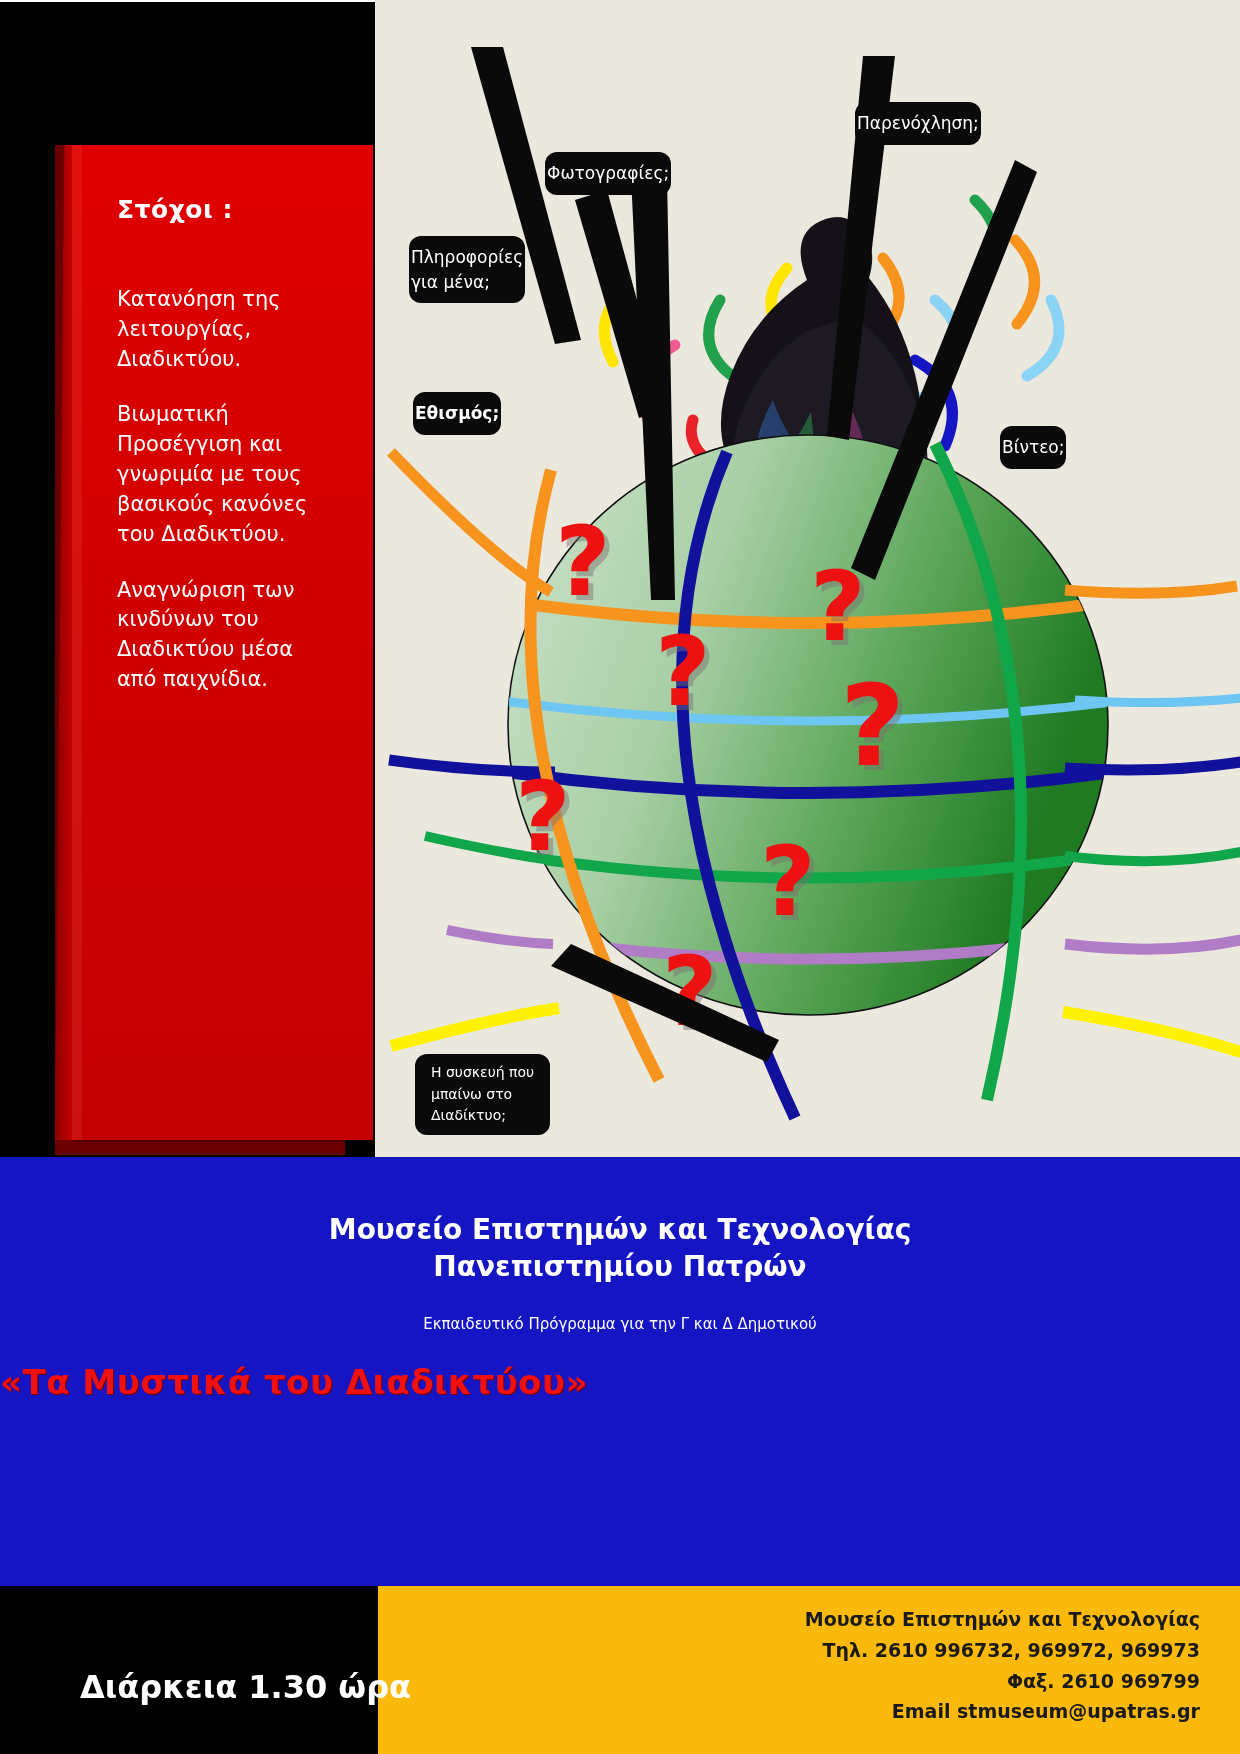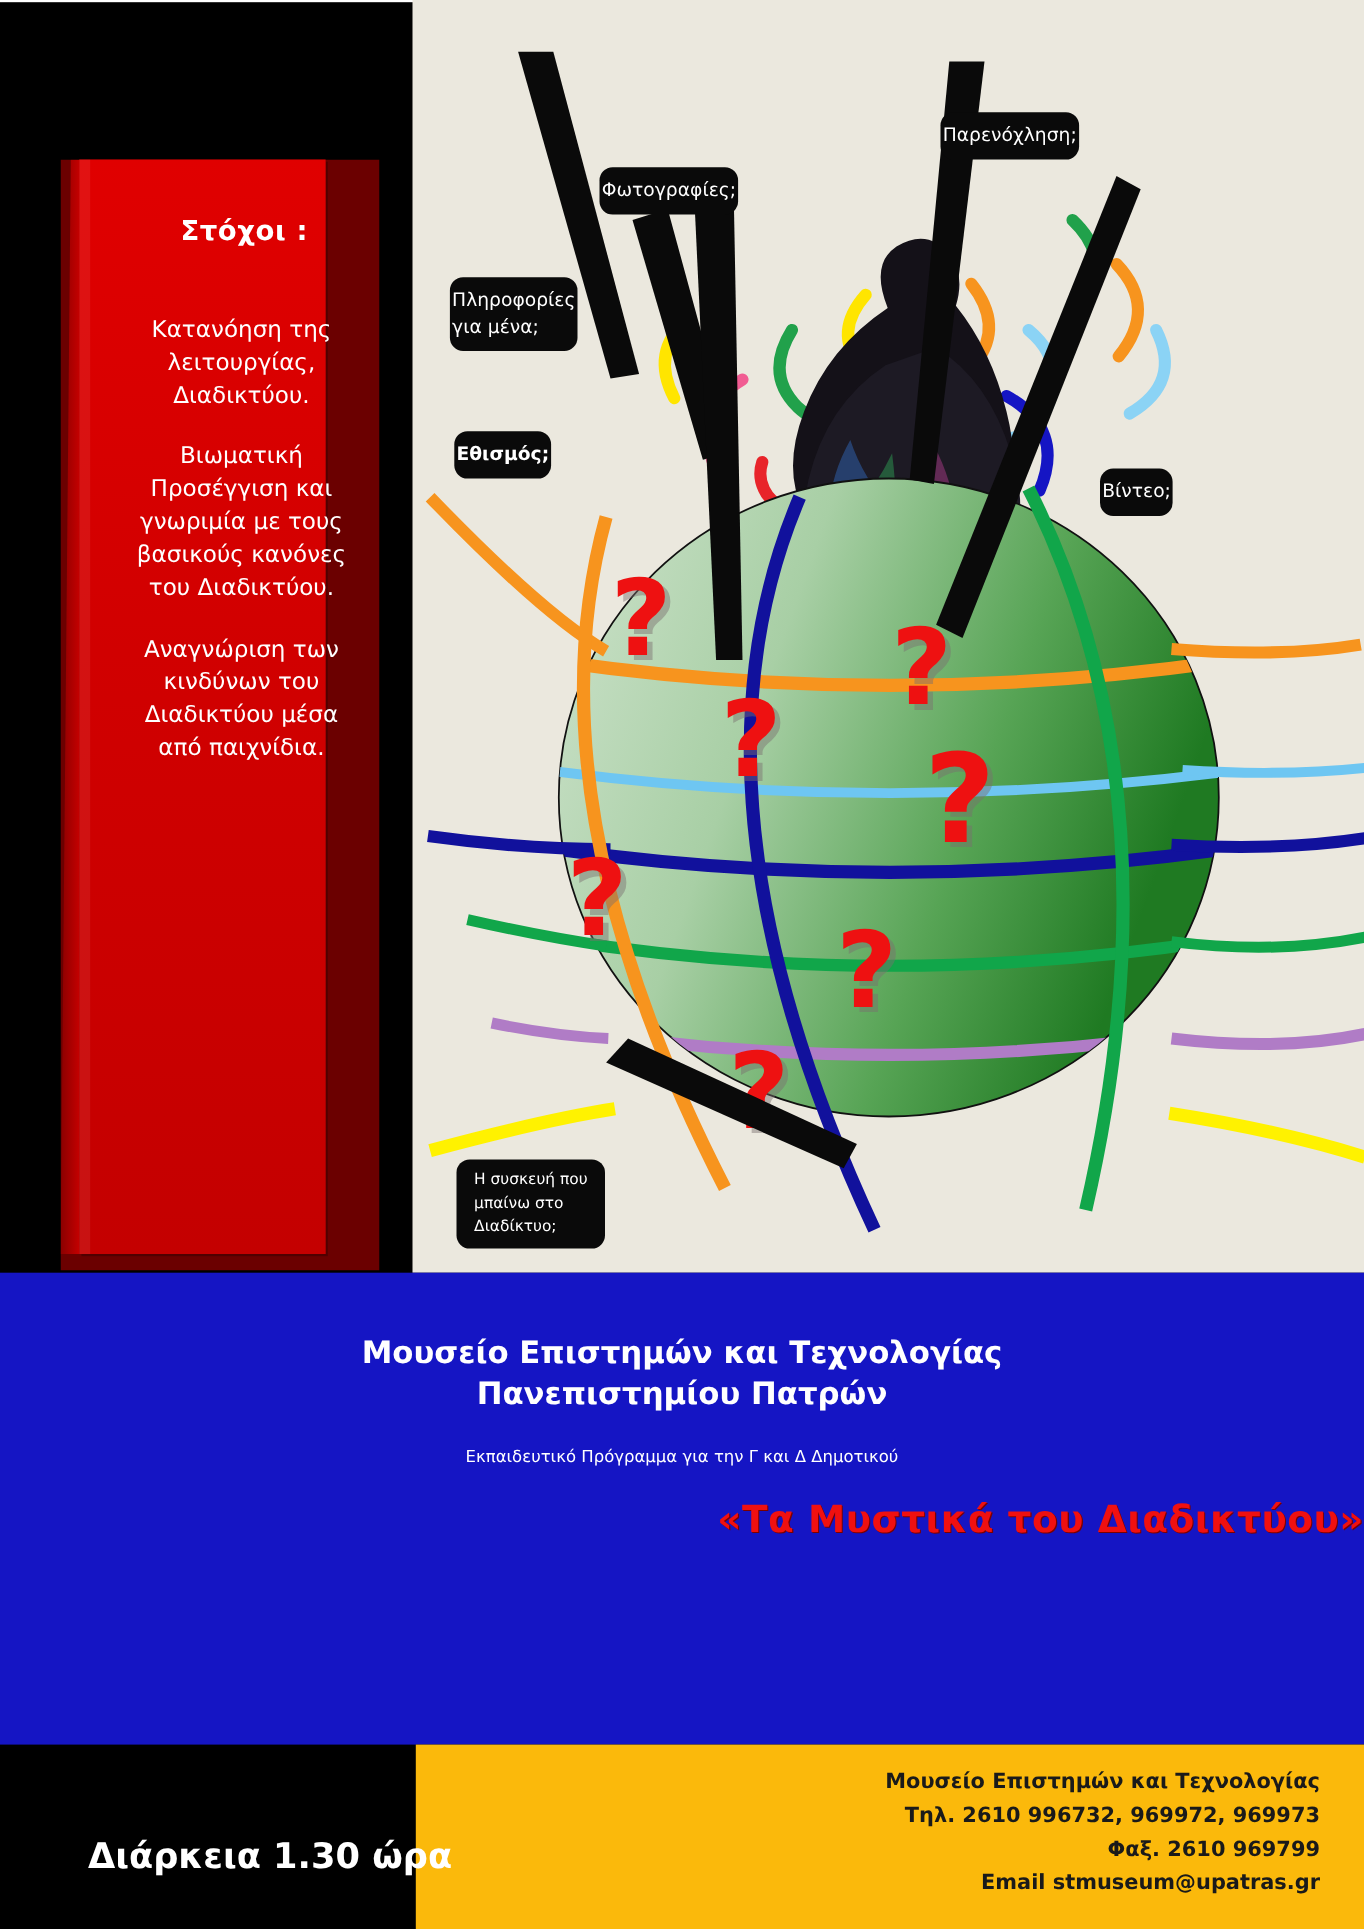--- a/index.html
+++ b/index.html
@@ -17,24 +17,23 @@
     background:#EBE8DE;overflow:hidden;
   }
 
   
   .red-shadow{
     position:absolute;left:55px;top:145px;width:290px;height:1010px;
     background:#6b0000;
     clip-path:polygon(0 0,100% 0,100% 100%,0 100%);
   }
   .red-box{
-    position:absolute;left:72px;top:145px;width:224px;height:995px;
+    position:absolute;left:72px;top:145px;width:301px;height:995px;
     background:linear-gradient(180deg,#e00000 0%,#d10000 45%,#c40000 100%);
     box-shadow:2px 2px 0 rgba(0,0,0,.25);
-    text-align:center;
   }
   .red-box .edge{
     position:absolute;left:-17px;top:0;width:17px;height:995px;
     background:linear-gradient(90deg,#8a0000 0%,#c30000 100%);
     clip-path:polygon(100% 0,100% 100%,0 100%,55% 0);
   }
   .red-box .bevel{
     position:absolute;left:0;top:0;width:10px;height:995px;
     background:rgba(255,255,255,.07);
   }
@@ -66,21 +65,21 @@
   }
   .blue-band .b1{
     position:absolute;left:0;right:0;top:55px;text-align:center;
     color:#fff;font-weight:bold;font-size:28px;line-height:1.32;
   }
   .blue-band .b2{
     position:absolute;left:0;right:0;top:158px;text-align:center;
     color:#fff;font-size:15px;
   }
   .blue-band .b3{
-    position:absolute;left:0;right:0;top:205px;text-align:right;
+    position:absolute;left:0;right:0;top:205px;text-align:left;
     color:#f01010;font-weight:bold;font-size:34px;letter-spacing:.5px;
     text-shadow:1px 1px 0 #7a0000;
   }
 
   
   .yellow-box{
     position:absolute;left:378px;top:1586px;width:862px;height:168px;
     background:#FBB90B;
   }
   .yellow-box .lines{
@@ -211,21 +210,21 @@
         <path d="M200 200 L232 190 L292 410 L264 418 Z"></path>
         <path d="M256 176 L292 176 L300 600 L276 600 Z"></path>
         <path d="M488 56 L520 56 L474 440 L452 436 Z"></path>
         <path d="M640 160 L662 172 L500 580 L476 568 Z"></path>
         <path d="M176 966 L196 944 L404 1040 L392 1062 Z"></path>
       </g>
     </svg>
 
     <div class="bubble" style="left:38px;top:392px;font-weight:bold;">Εθισμός;</div>
 
-    <div class="bubble" style="left:34px;top:236px;margin-top:16px;">Πληροφορίες
+    <div class="bubble" style="left:34px;top:236px;">Πληροφορίες
 για μένα;</div>
 
     <div class="bubble" style="left:170px;top:152px;">Φωτογραφίες;</div>
 
     <div class="bubble" style="left:480px;top:102px;">Παρενόχληση;</div>
 
     <div class="bubble" style="left:625px;top:426px;">Βίντεο;</div>
 
     <div class="bubble small" style="left:40px;top:1054px;">Η συσκευή που
 μπαίνω  στο

